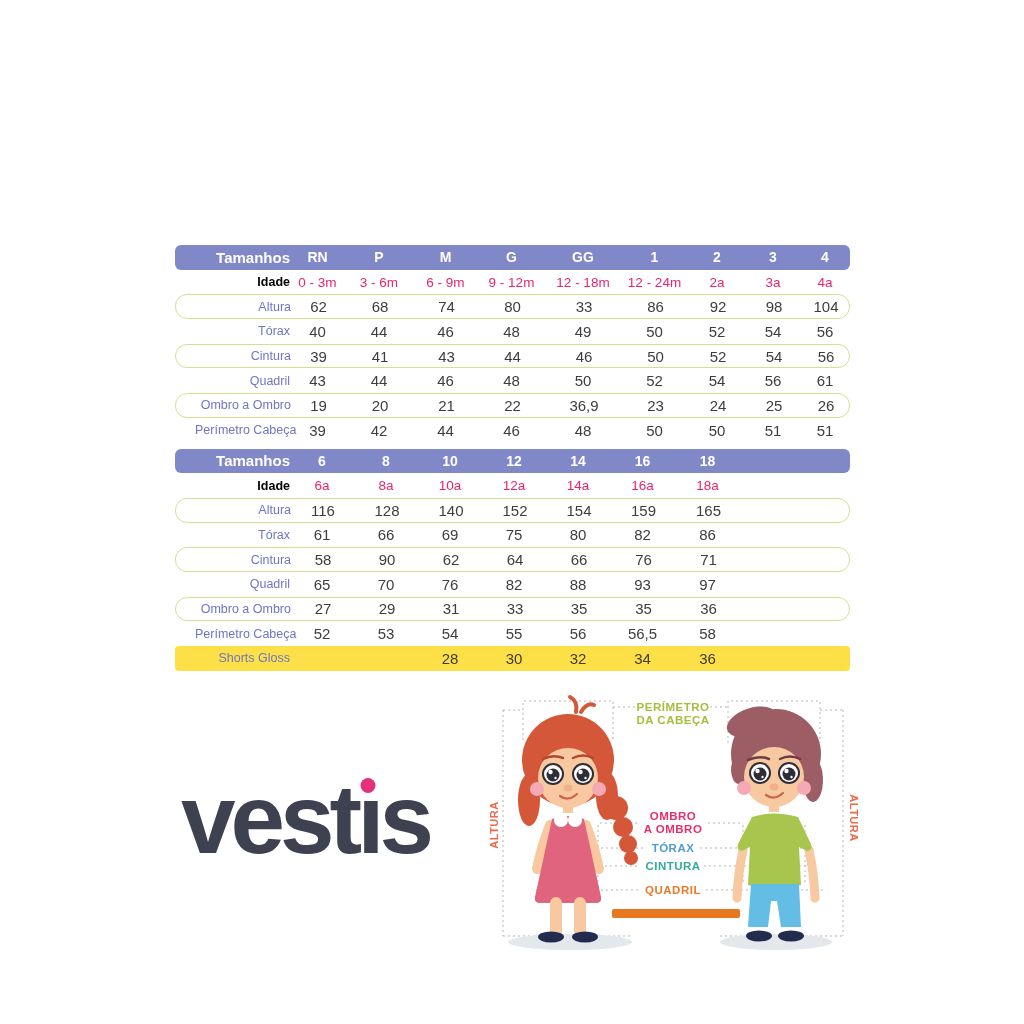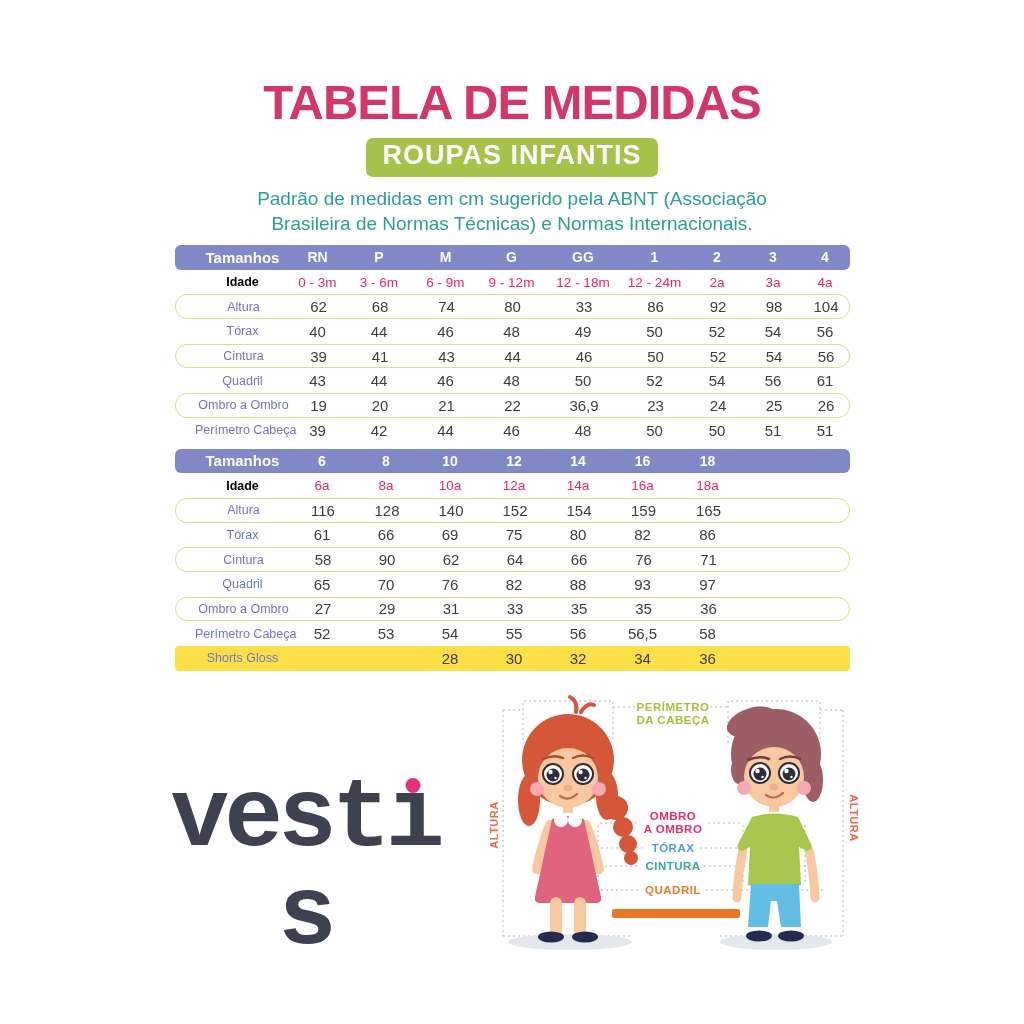--- a/index.html
+++ b/index.html
@@ -21,59 +21,49 @@
   
   .tables { position:absolute; left:175px; top:245px; width:675px; }
   .size-table + .size-table { margin-top:6px; }
   .trow {
     display:grid; grid-template-columns:var(--cols);
     align-items:center; height:24.7px; box-sizing:border-box;
   }
   .trow.header { background:#8188c7; color:#ffffff; border-radius:6px; }
   .trow.header .lbl { font-size:15px; font-weight:bold; color:#ffffff; }
   .trow.header .val { font-size:14px; font-weight:bold; color:#ffffff; }
-  .lbl { padding-left:20px; text-align:center; white-space:nowrap; }
+  .lbl { padding-left:20px; text-align:right; white-space:nowrap; }
   .val { text-align:center; }
   .trow.age .lbl { color:#000000; font-weight:bold; font-size:12.5px; }
   .trow.age .val { color:#e9246f; font-size:13.5px; }
   .trow.data .lbl { color:#6d76c5; font-size:12.5px; }
   .trow.data .val { color:#3d3d3d; font-size:15px; }
   .trow.outlined { border:1px solid #d5df8e; border-radius:12px; }
   .trow.hl { background:#fde047; border-radius:4px; }
 
   
   .logo {
     position:absolute; left:158px; top:770px; width:294px; text-align:center;
-    font-family:Liberation Mono, monospace; font-weight:bold; font-size:98px;
+    font-family:Liberation Sans, sans-serif; font-weight:bold; font-size:98px;
     letter-spacing:-5px; color:#3d4150; line-height:1;
   }
   .logo-i { position:relative; display:inline-block; }
   .logo-dot {
     position:absolute; left:50%; top:8px; transform:translateX(-50%);
     width:15px; height:15px; border-radius:50%; background:#e5317b;
   }
 
   
   .diagram { position:absolute; left:480px; top:688px; width:390px; height:295px; }
 </style>
 </head>
 <body>
 
 <div class="page">
 
-  <div class="header-block">
-    <h1 class="title">TABELA DE MEDIDAS</h1>
-    <div>
-      <span class="badge">ROUPAS INFANTIS</span>
-    </div>
-    <div class="subtitle">
-      <div>Padrão de medidas em cm sugerido pela ABNT (Associação</div>
-      <div>Brasileira de Normas Técnicas) e Normas Internacionais.</div>
-    </div>
-  </div>
 
   <div class="tables">
     <div class="size-table" style="--cols: 115px 55px 68px 65px 67px 76px 67px 58px 54px 50px;">
         <div class="trow header">
           <div class="lbl">Tamanhos</div>
           <div class="val">RN</div>
           <div class="val">P</div>
           <div class="val">M</div>
           <div class="val">G</div>
           <div class="val">GG</div>

